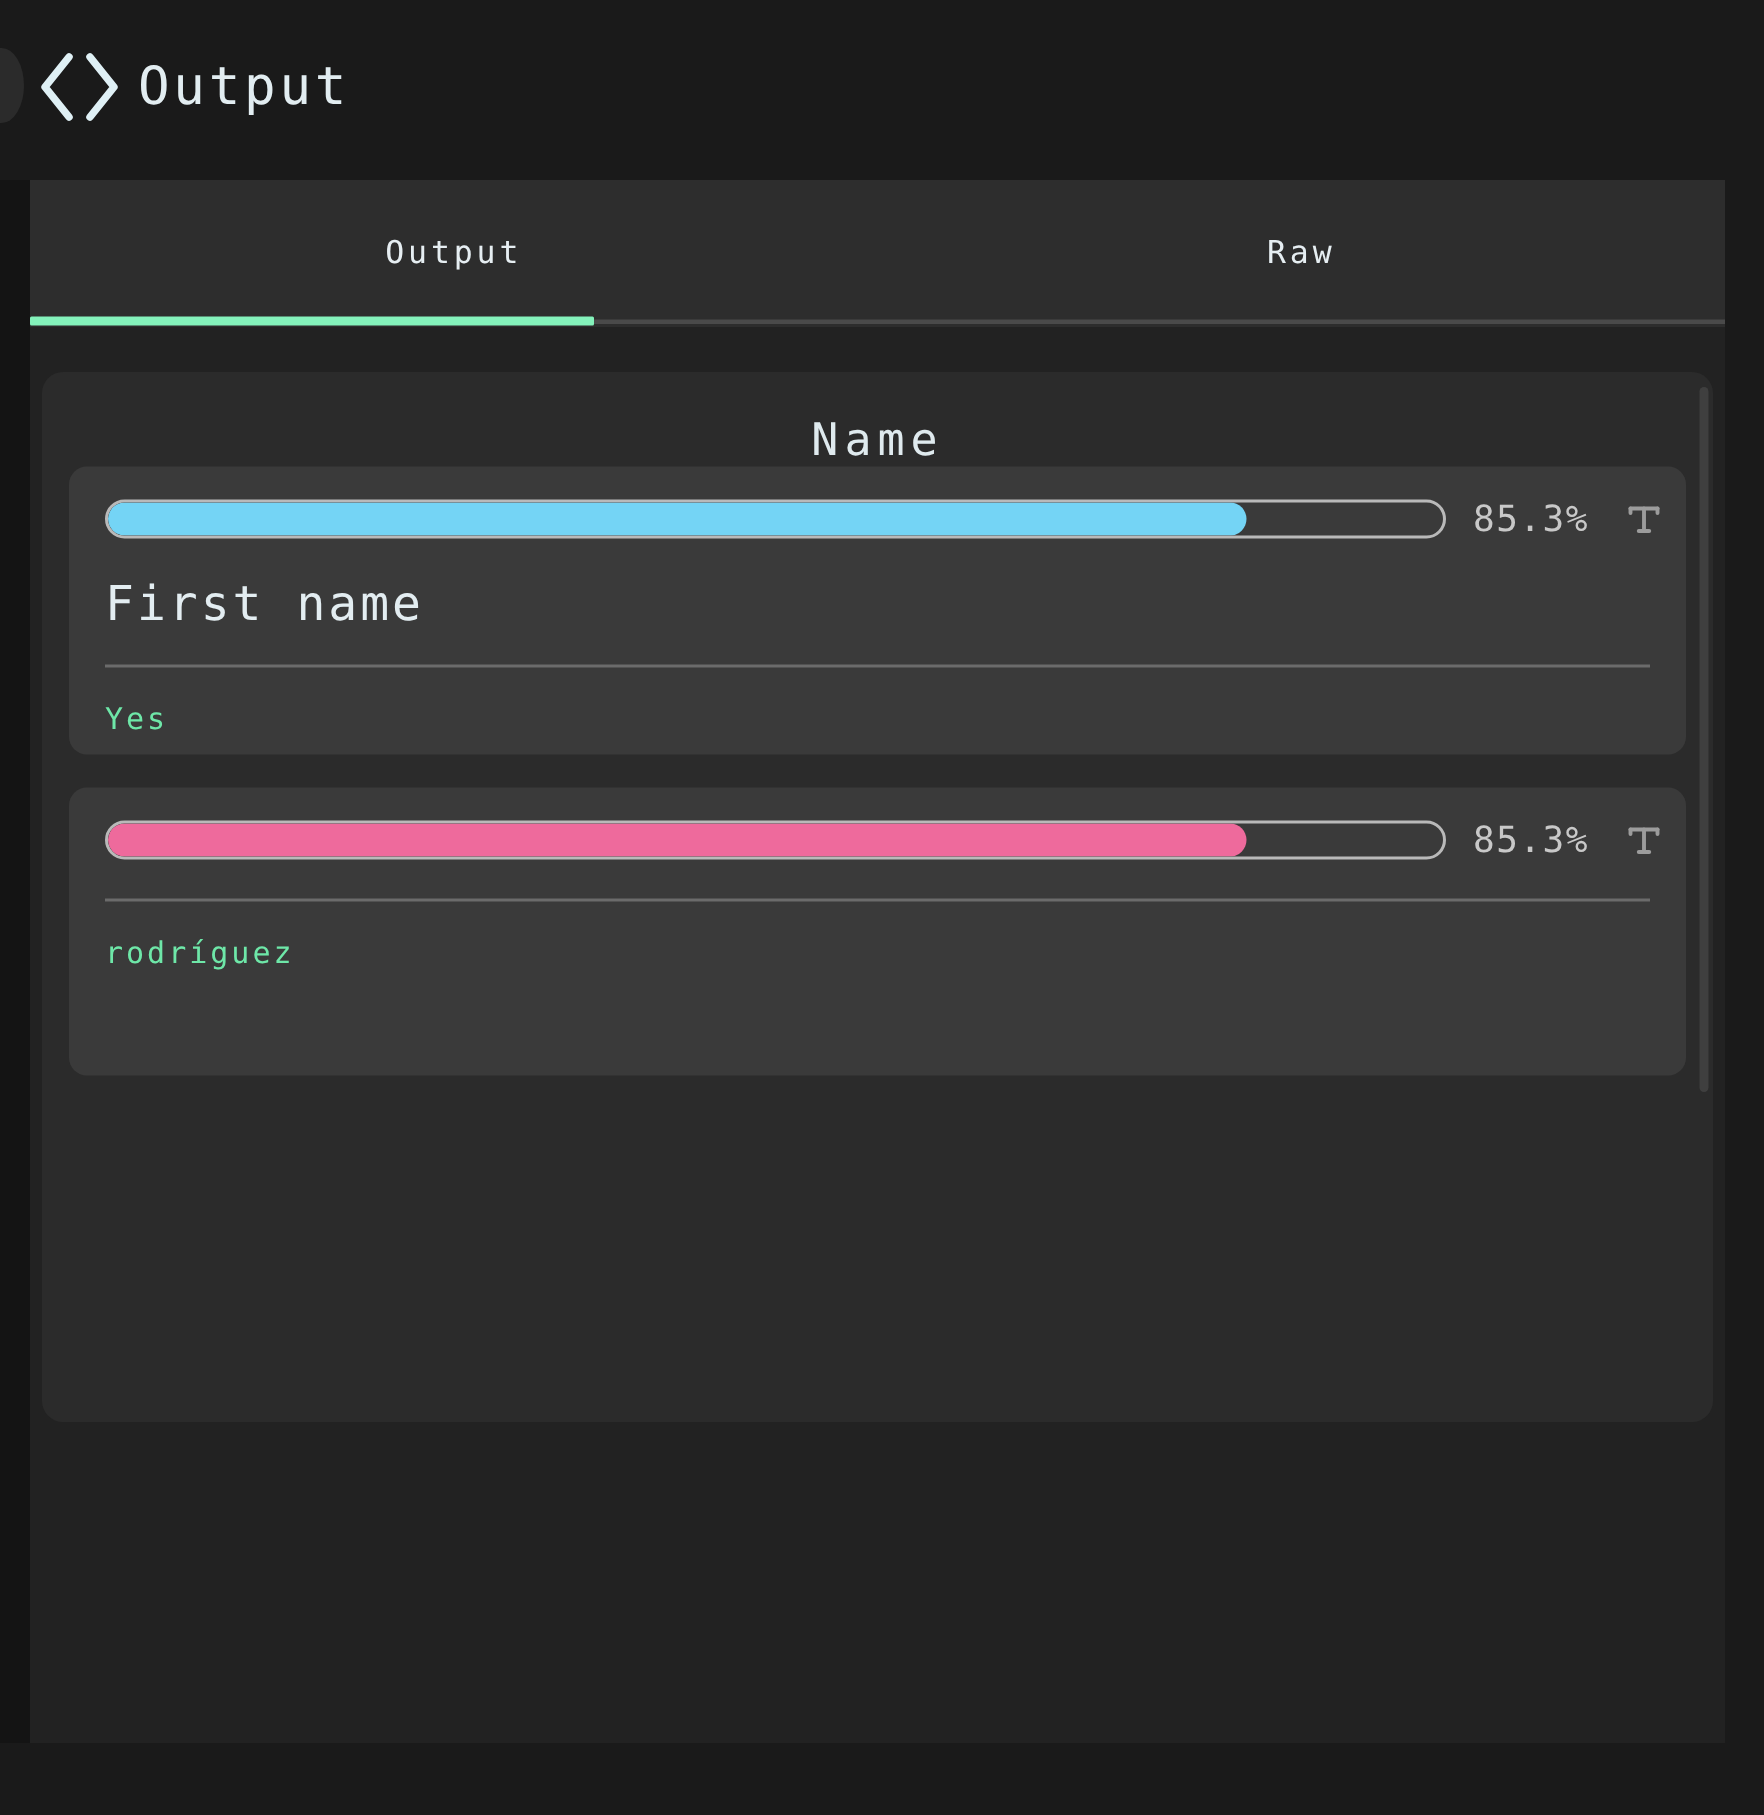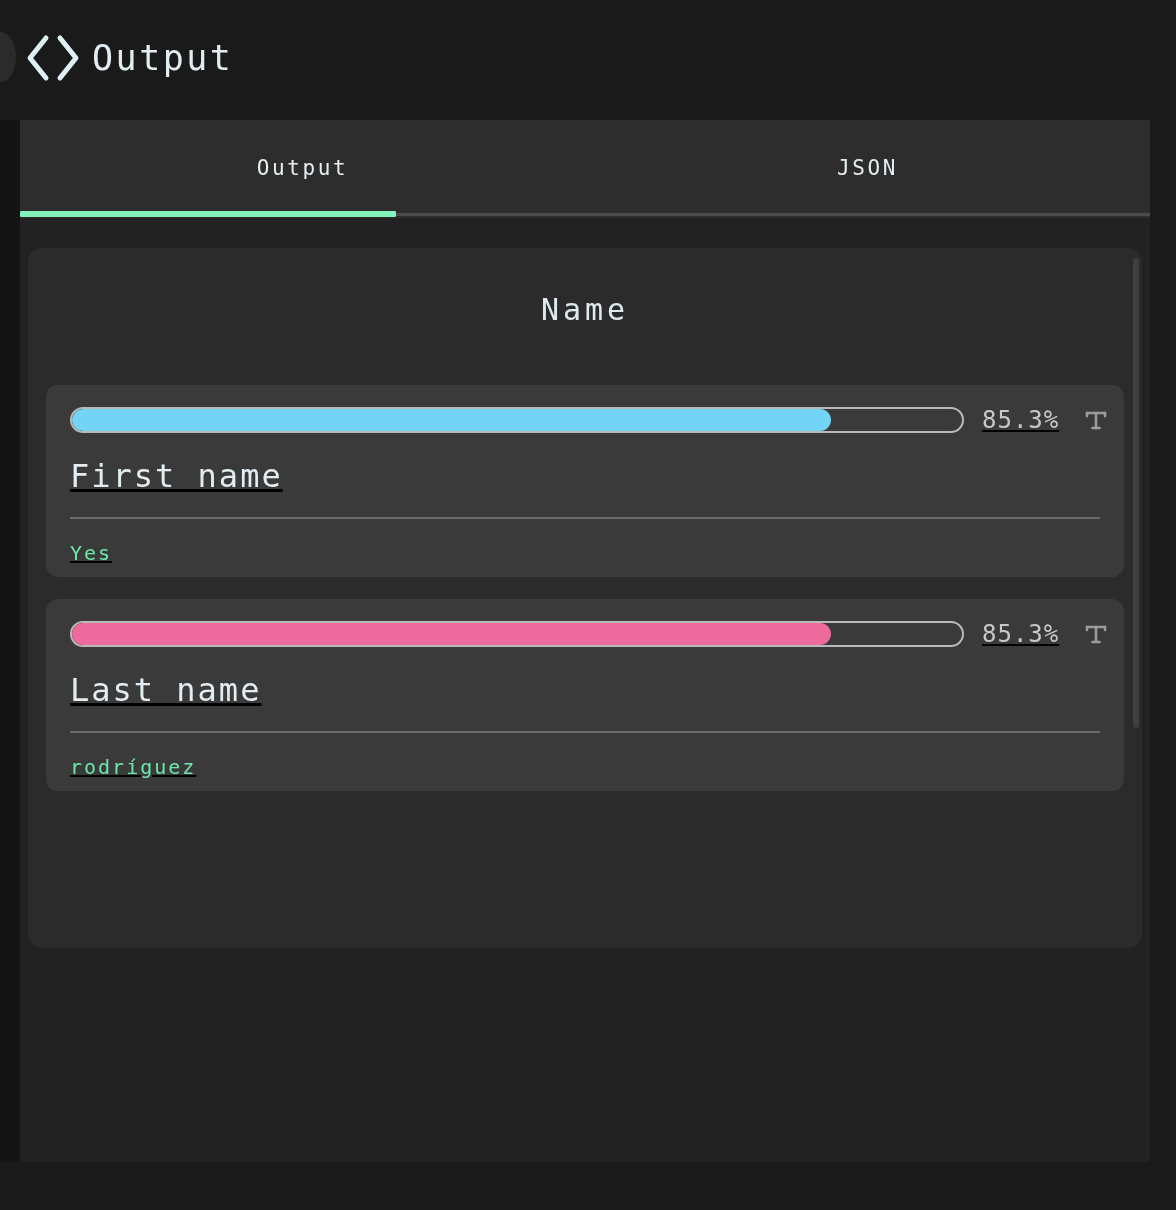--- a/index.html
+++ b/index.html
@@ -119,31 +119,29 @@
     width: 1114px;
     height: 700px;
     background: #2b2b2b;
     border-radius: 14px;
     overflow: hidden;
   }
 
   .group-title {
     width: 100%;
     text-align: center;
-    margin-top: 44px;
+    margin-top: 28px;
     font-size: 30px;
     letter-spacing: 4px;
     color: #dfeaee;
     font-family: "DejaVu Sans Mono", "Liberation Mono", monospace;
   }
 
   .cards {
-    margin-top: 58px;
     padding: 0 18px 0 18px;
-    text-decoration: underline;
   }
 
   
   .card {
     position: relative;
     background: #3a3a3a;
     border-radius: 12px;
     padding: 18px 24px 26px 24px;
     margin-bottom: 22px;
     height: 192px;
@@ -257,21 +255,21 @@
 
   <div class="panel">
     <div class="panel-left-gutter"></div>
 
     <div class="tabbar">
       <div class="tabs-row">
         <div class="tab">
           <span>Output</span>
         </div>
         <div class="tab">
-          <span>JSON</span>
+          <span>Raw</span>
         </div>
       </div>
       <div class="tab-underline-track"></div>
       <div class="tab-underline-active" style="background: rgb(132, 242, 187);"></div>
     </div>
 
     <div class="content">
       <div class="group-title">Name</div>
 
       <div class="cards">
@@ -306,21 +304,20 @@
             <span class="type-icon">
               <svg width="28" height="28" viewBox="0 0 28 28" fill="none">
                 <path d="M5 7 H23" stroke="#9c9c9c" stroke-width="2.6" stroke-linecap="round"></path>
                 <path d="M14 7 V22" stroke="#9c9c9c" stroke-width="2.6" stroke-linecap="round"></path>
                 <path d="M5 7 V10" stroke="#9c9c9c" stroke-width="2.6" stroke-linecap="round"></path>
                 <path d="M23 7 V10" stroke="#9c9c9c" stroke-width="2.6" stroke-linecap="round"></path>
                 <path d="M10.5 22 H17.5" stroke="#9c9c9c" stroke-width="2.6" stroke-linecap="round"></path>
               </svg>
             </span>
           </div>
-          <div class="field-label">Last name</div>
           <div class="field-divider"></div>
           <div class="field-value">rodríguez</div>
         </div>
 
       </div>
 
       <div class="content-scrollbar">
         <div class="thumb"></div>
       </div>
     </div>

